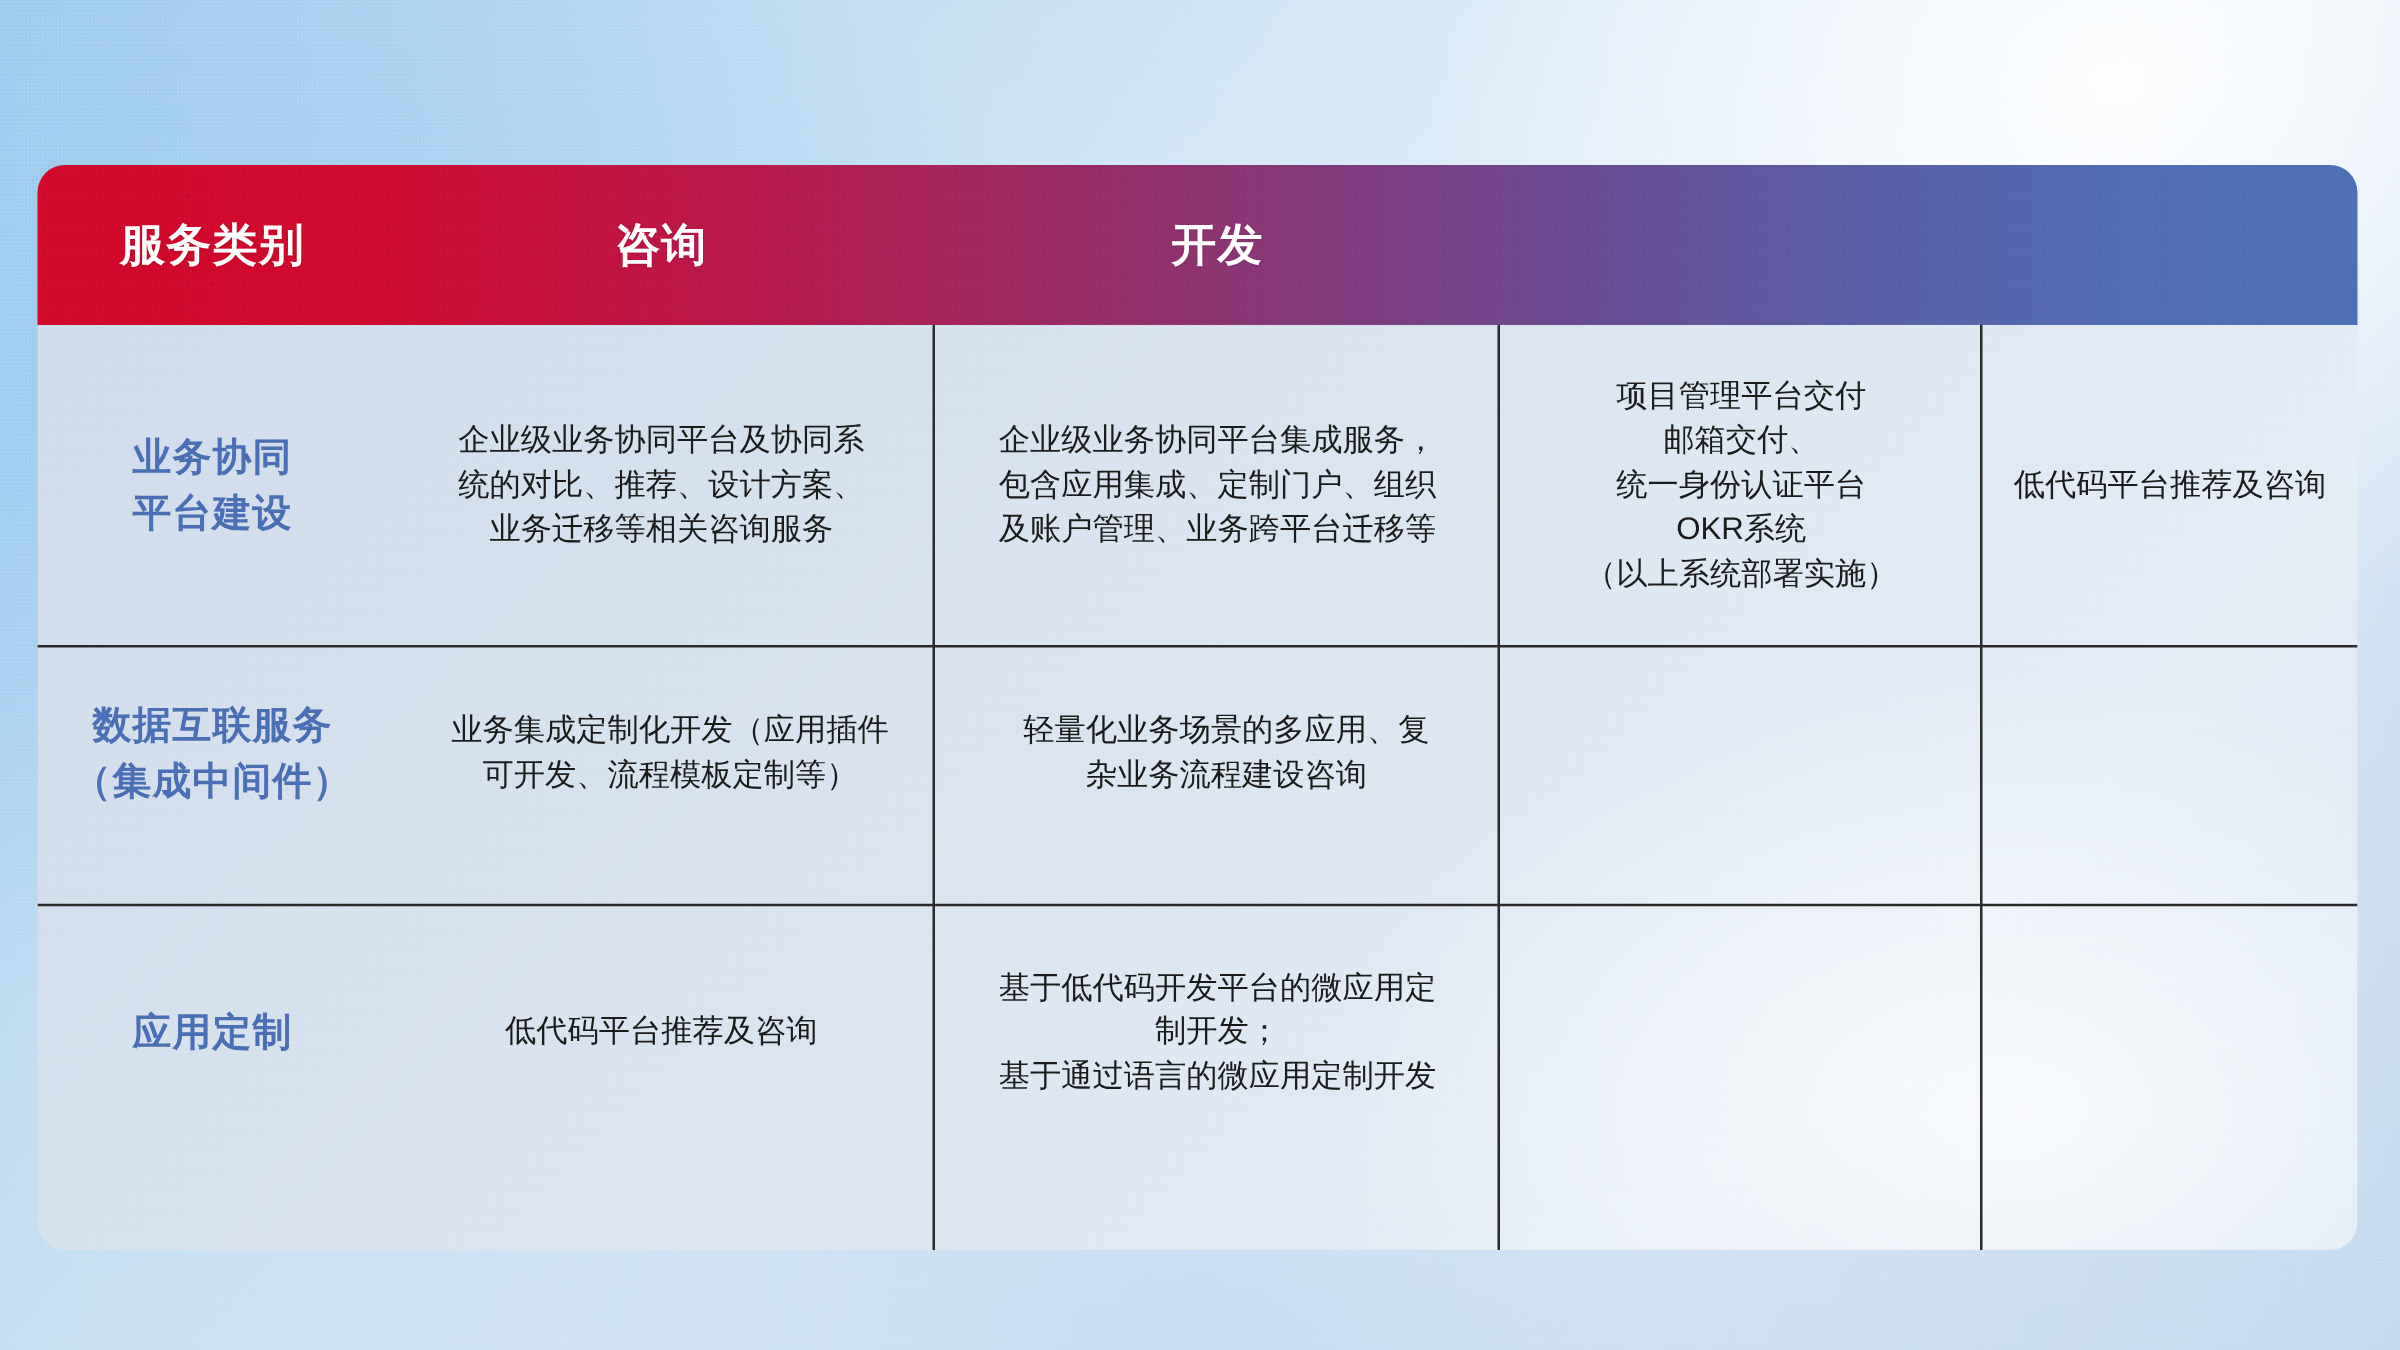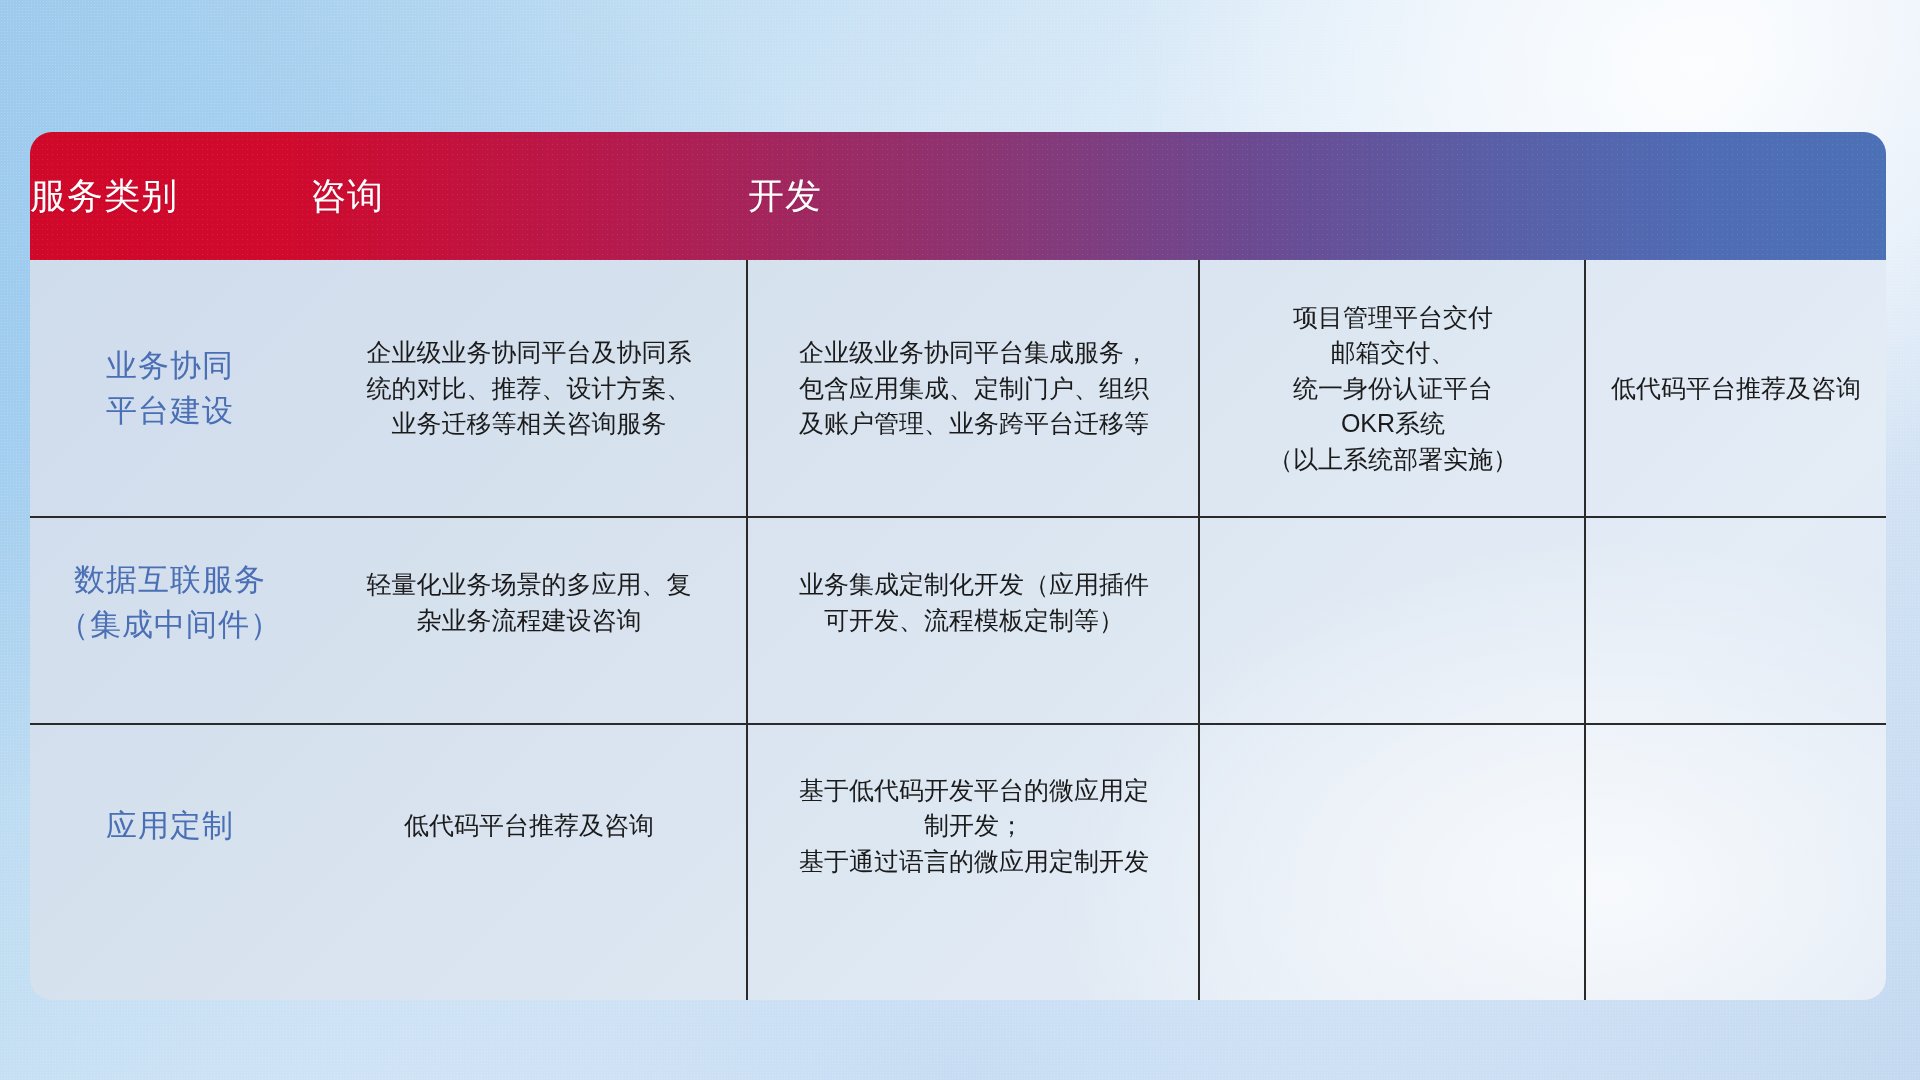--- a/index.html
+++ b/index.html
@@ -31,22 +31,22 @@
     position:relative;height:128px;border-radius:22px 22px 0 0;
     background:linear-gradient(90deg,#d0082a 0%,#cf0a2d 14%,#b8184a 30%,#8e3370 50%,#6b4a92 66%,#5a5ea5 78%,#4f6cb4 90%,#4c70b6 100%);
     display:flex;align-items:center;overflow:hidden;
   }
   .thead::after{
     content:"";position:absolute;inset:0;
     background-image:radial-gradient(rgba(255,255,255,0.10) 0.6px, transparent 0.7px);
     background-size:5px 5px;pointer-events:none;
   }
   .th{
-    color:#ffffff;font-size:36px;font-weight:400;letter-spacing:1px;
-    text-align:left;position:relative;z-index:2;
+    color:#ffffff;font-size:36px;font-weight:700;letter-spacing:1px;
+    text-align:center;position:relative;z-index:2;
     text-shadow:0 1px 2px rgba(0,0,0,0.10);
   }
   .c0{width:280px}.c1{width:438px}.c2{width:452px}.c3{width:386px}.c4{width:300px}
 
   .tbody{
     position:relative;height:740px;border-radius:0 0 22px 22px;overflow:hidden;
     background:
       radial-gradient(ellipse 800px 500px at 85% 85%, rgba(255,255,255,0.75) 0%, rgba(255,255,255,0) 70%),
       linear-gradient(135deg,#cfdcec 0%,#d6e1ee 28%,#dde7f2 55%,#e4ecf6 78%,#dbe6f3 100%);
   }
@@ -59,21 +59,21 @@
   .r0{height:257px}.r1{height:171px}.r2{height:276px}
   .hline{position:absolute;left:0;right:0;height:2px;background:#2a2a2a;z-index:3;}
   .vline{position:absolute;top:0;bottom:0;width:2px;background:#2a2a2a;z-index:3;}
 
   .td{
     display:flex;align-items:center;justify-content:center;
     padding:0 14px;box-sizing:border-box;
     font-size:25px;line-height:1.42;color:#1b1b1b;text-align:center;white-space:pre-line;
   }
   .rowlabel{
-    color:#4a6fb5;font-weight:400;font-size:31px;line-height:1.45;letter-spacing:1px;
+    color:#4a6fb5;font-weight:700;font-size:31px;line-height:1.45;letter-spacing:1px;
     white-space:pre-line;text-align:center;
   }
 </style>
 </head>
 <body>
 
 <div class="bg"></div>
 <div class="bg-noise"></div>
 
 <div class="table-wrap">
@@ -109,24 +109,24 @@
 OKR系统
 （以上系统部署实施）</div>
       <div class="td c4">低代码平台推荐及咨询</div>
     </div>
 
     <div class="tr r1">
       <div class="td c0">
         <span class="rowlabel">数据互联服务
 （集成中间件）</span>
       </div>
+      <div class="td c2">业务集成定制化开发（应用插件
+可开发、流程模板定制等）</div>
       <div class="td c1">轻量化业务场景的多应用、复
 杂业务流程建设咨询</div>
-      <div class="td c2">业务集成定制化开发（应用插件
-可开发、流程模板定制等）</div>
       <div class="td c3"></div>
       <div class="td c4"></div>
     </div>
 
     <div class="tr r2">
       <div class="td c0">
         <span class="rowlabel">应用定制</span>
       </div>
       <div class="td c1">低代码平台推荐及咨询</div>
       <div class="td c2">基于低代码开发平台的微应用定

